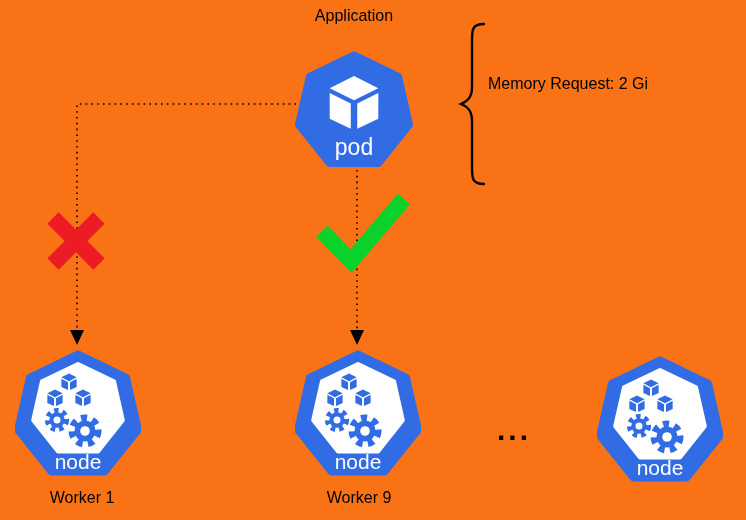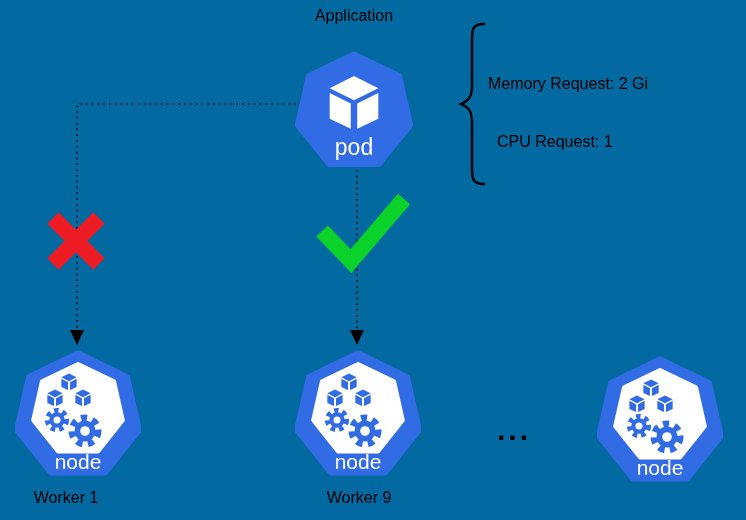--- a/index.html
+++ b/index.html
@@ -1,20 +1,20 @@
 <!DOCTYPE html>
 <html style="--kubernetes-blue: #326CE5; --reject-red: #ED1C24; --accept-green: #0BD22B;"><head>
 <meta charset="utf-8">
 <style>
   html, body { margin: 0; padding: 0; background: #ffffff; }
   .canvas {
     position: relative;
     width: 746px;
     height: 520px;
-    background: #0369a1;
+    background: #f97316;
     font-family: "Liberation Sans", sans-serif;
     color: #000;
     overflow: hidden;
   }
   .abs { position: absolute; }
   .label {
     font-size: 16px;
     color: #000;
     white-space: nowrap;
   }
@@ -116,33 +116,32 @@
     <polyline points="296,104 77,104 77,330" class="dotted-line"></polyline>
     <line x1="357" y1="170" x2="357" y2="330" class="dotted-line"></line>
     <polygon points="70,330 84,330 77,345" class="arrowhead"></polygon>
     <polygon points="350,330 364,330 357,345" class="arrowhead"></polygon>
     <path d="M53,218 L99,264 M99,218 L53,264" class="x-mark"></path>
     <path d="M322,231 L351,261 L404,199" class="check-mark"></path>
     <path d="M484,24 C472,24 472,30 472,41 L472,87 C472,97 468,101 461,104 C468,107 472,111 472,121 L472,167 C472,178 472,184 484,184" class="brace-path"></path>
   </svg>
 
   <div class="abs req-label" style="left:488px; top:65px;">Memory Request: 2 Gi</div>
-  <div class="abs req-label" style="left:497px; top:123px;">CPU Request: 1</div>
 
   <svg class="abs" style="left:15px; top:350px;" width="126" height="132" viewBox="0 0 126 132">
     <use href="#hept-r62" transform="translate(63,66)" class="hept-blue"></use>
     <use href="#hept-r46" transform="translate(63,60)" class="hept-white"></use>
     <use href="#cube" transform="translate(54,32) scale(0.85)" class="glyph-blue"></use>
     <use href="#cube" transform="translate(40,48) scale(0.85)" class="glyph-blue"></use>
     <use href="#cube" transform="translate(68,48) scale(0.85)" class="glyph-blue"></use>
     <use href="#gear" transform="translate(42,70) scale(1.1)" class="glyph-blue"></use>
     <use href="#gear" transform="translate(70,81) scale(1.5)" class="glyph-blue"></use>
     <text x="63" y="119" class="node-text">node</text>
   </svg>
-  <div class="abs label centered" style="left:6px; top:489px; width:120px;">Worker 1</div>
+  <div class="abs label centered" style="left:22px; top:489px; width:120px;">Worker 1</div>
 
   <svg class="abs" style="left:295px; top:350px;" width="126" height="132" viewBox="0 0 126 132">
     <use href="#hept-r62" transform="translate(63,66)" class="hept-blue"></use>
     <use href="#hept-r46" transform="translate(63,60)" class="hept-white"></use>
     <use href="#cube" transform="translate(54,32) scale(0.85)" class="glyph-blue"></use>
     <use href="#cube" transform="translate(40,48) scale(0.85)" class="glyph-blue"></use>
     <use href="#cube" transform="translate(68,48) scale(0.85)" class="glyph-blue"></use>
     <use href="#gear" transform="translate(42,70) scale(1.1)" class="glyph-blue"></use>
     <use href="#gear" transform="translate(70,81) scale(1.5)" class="glyph-blue"></use>
     <text x="63" y="119" class="node-text">node</text>

